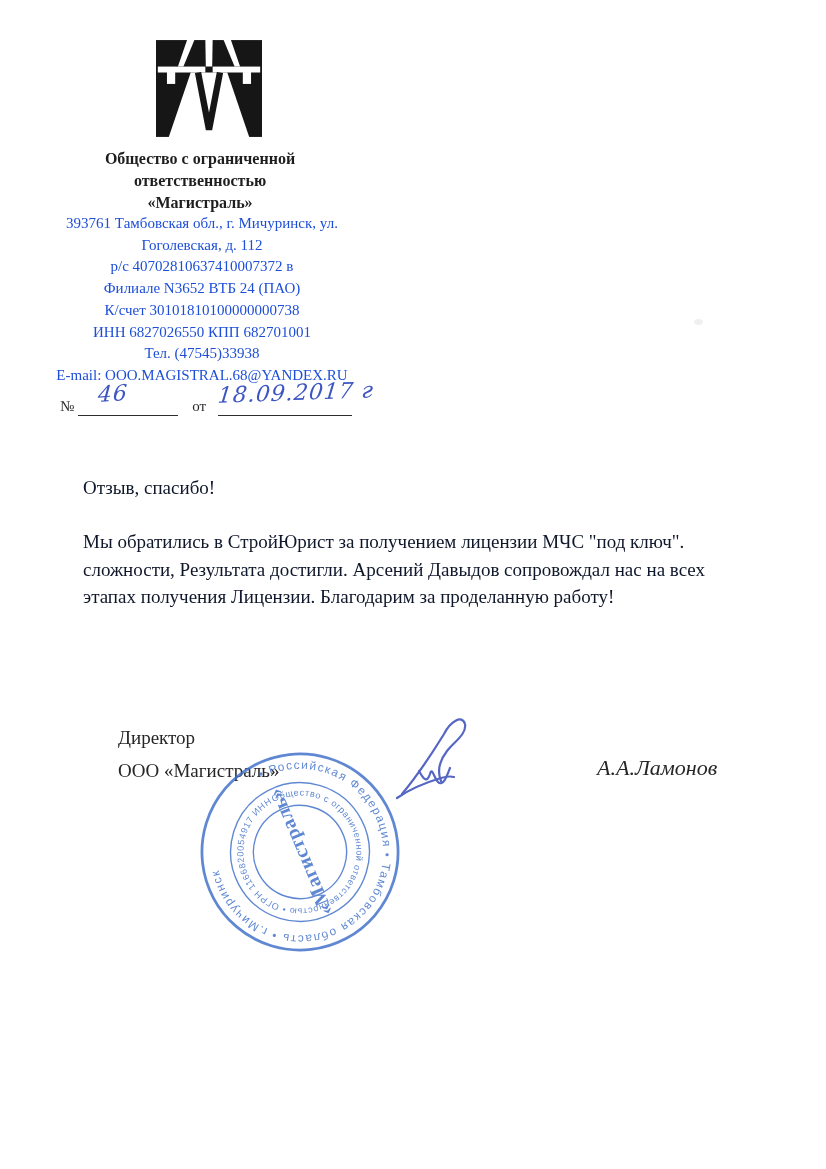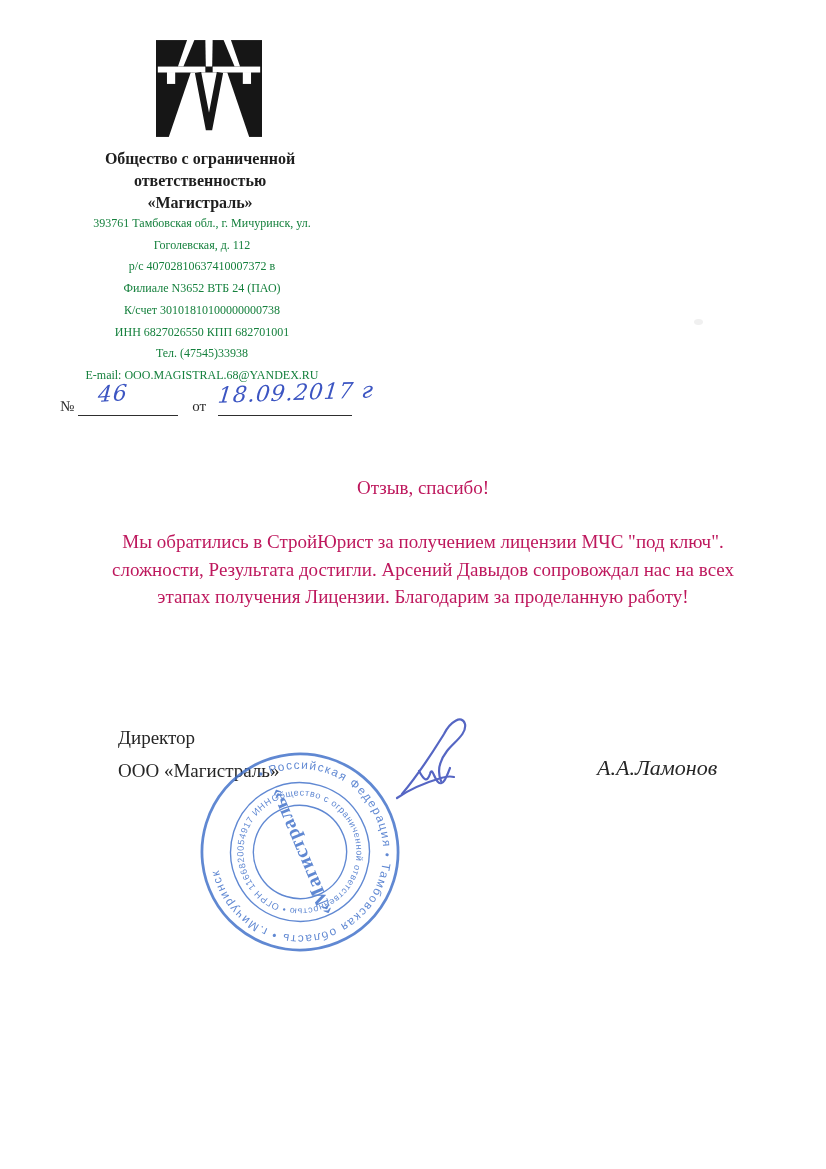--- a/index.html
+++ b/index.html
@@ -31,23 +31,23 @@
     font-size: 16px;
     line-height: 22px;
     color: #1e1e1e;
   }
   .addr-block {
     position: absolute;
     left: 18px;
     top: 213px;
     width: 368px;
     text-align: center;
-    font-size: 12px;
+    font-size: 15px;
     line-height: 21.7px;
-    color: #15803d;
+    color: #1d4ed8;
   }
   .addr-block .line { white-space: pre; }
   .addr-block .line.left-align { text-align: left; padding-left: 14px; }
 
   .num-line {
     position: absolute;
     left: 60px;
     top: 396px;
     display: flex;
     align-items: flex-end;
@@ -76,22 +76,22 @@
   }
   .hw-number { left: 20px; top: -16px; transform: rotate(-4deg) skewX(-8deg); }
   .hw-date   { left: 0px;  top: -17px; transform: rotate(-2deg) skewX(-8deg); }
 
   
   .review-block {
     position: absolute;
     left: 83px;
     top: 477px;
     width: 680px;
-    text-align: center;
-    color: #be185d;
+    text-align: left;
+    color: #0f172a;
   }
   .review-title { font-size: 19px; }
   .review-lines { margin-top: 29px; font-size: 19px; line-height: 27.5px; }
   .review-lines .line { white-space: nowrap; }
 
   
   .sig-role-1 { position: absolute; left: 118px; top: 727px; font-size: 19px; z-index: 1; }
   .sig-role-2 { position: absolute; left: 118px; top: 760px; font-size: 19px; z-index: 1; white-space: nowrap; }
   .sig-name   { position: absolute; left: 597px; top: 755px; font-size: 22px; z-index: 1; font-style: italic; }
 

